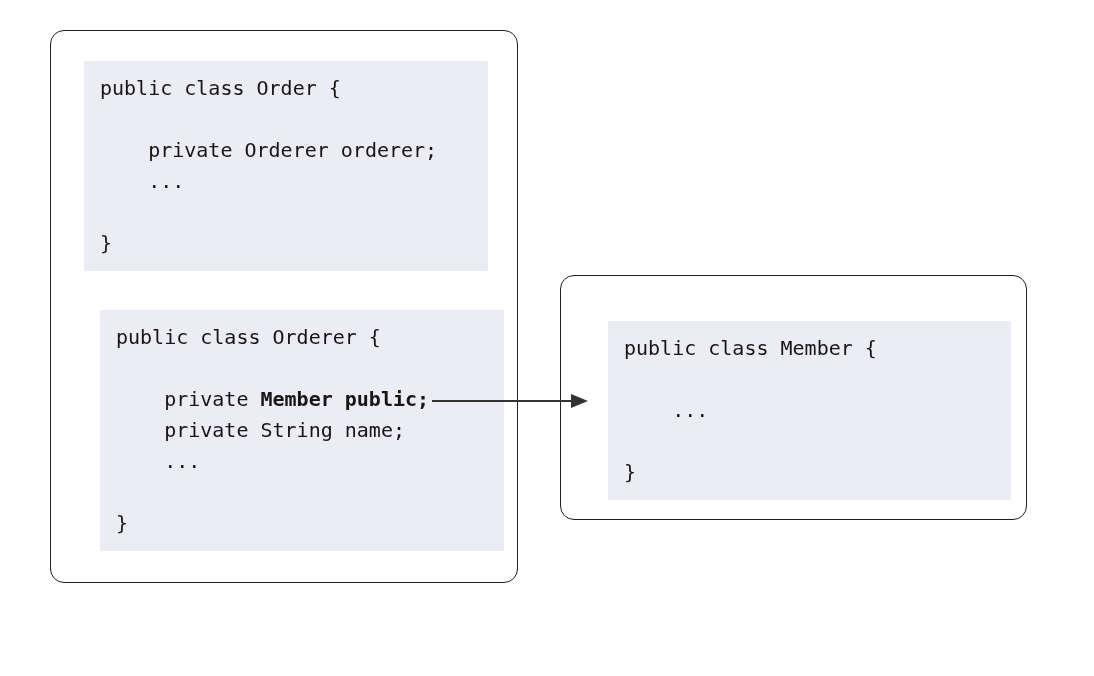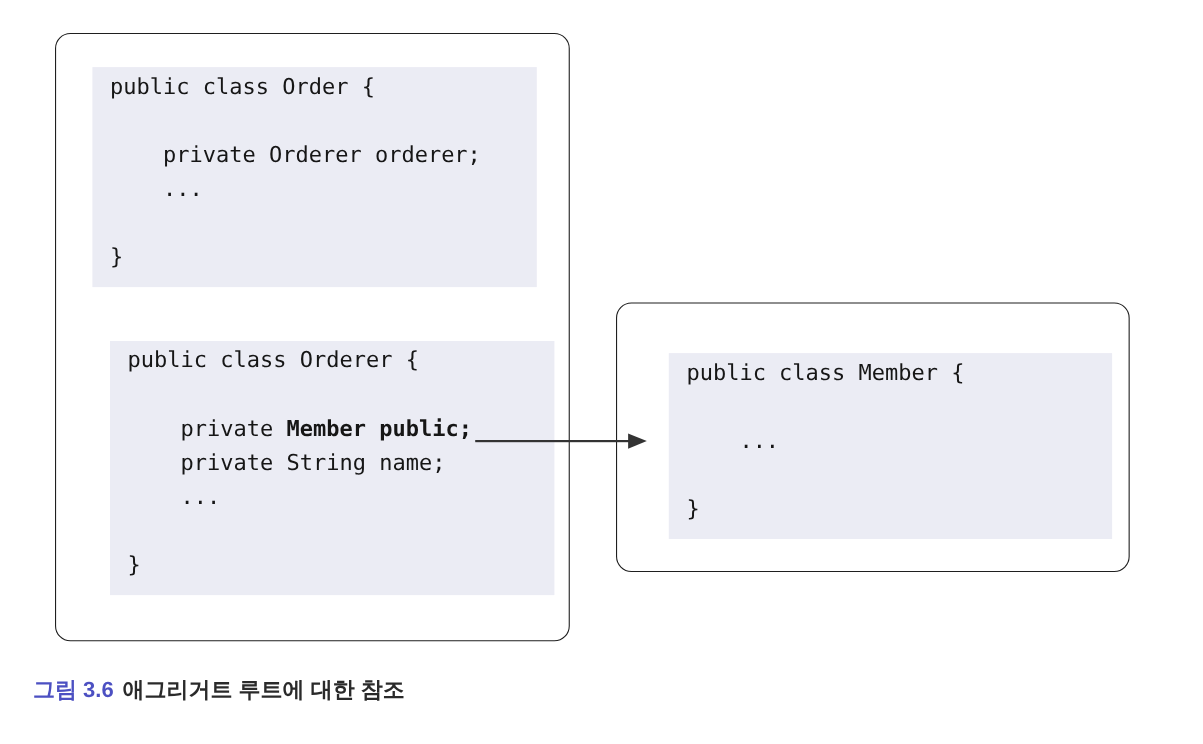--- a/index.html
+++ b/index.html
@@ -21,21 +21,21 @@
   .outer-box.left  { left: 50px;  top: 30px;  width: 468px; height: 553px; }
   .outer-box.right { left: 560px; top: 275px; width: 467px; height: 245px; }
   .code-block {
     position: absolute;
     margin: 0;
     background: #ebecf4;
     color: #161616;
     font-family: "DejaVu Sans Mono", monospace;
     font-size: 20px;
     line-height: 31px;
-    padding: 2px 16px 12px 16px;
+    padding: 12px 16px 12px 16px;
     white-space: pre;
   }
   .code-block b { font-weight: bold; }
   #code-order   { left: 84px;  top: 61px;  width: 404px; }
   #code-orderer { left: 100px;  top: 310px; width: 404px; }
   #code-member  { left: 608px; top: 309px; width: 403px; margin-top: 12px; }
   .arrow-line {
     position: absolute;
     left: 432px; top: 400px;
     width: 141px; height: 2px;
@@ -90,17 +90,14 @@
 
     ...
 
 }</pre>
 
   <div>
     <div class="arrow-line"></div>
     <div class="arrow-head"></div>
   </div>
 
-  <div class="caption">
-    <span class="label">그림 3.6</span><span class="text">애그리거트 루트에 대한 참조</span>
-  </div>
 
 </div>
 
 </body></html>

